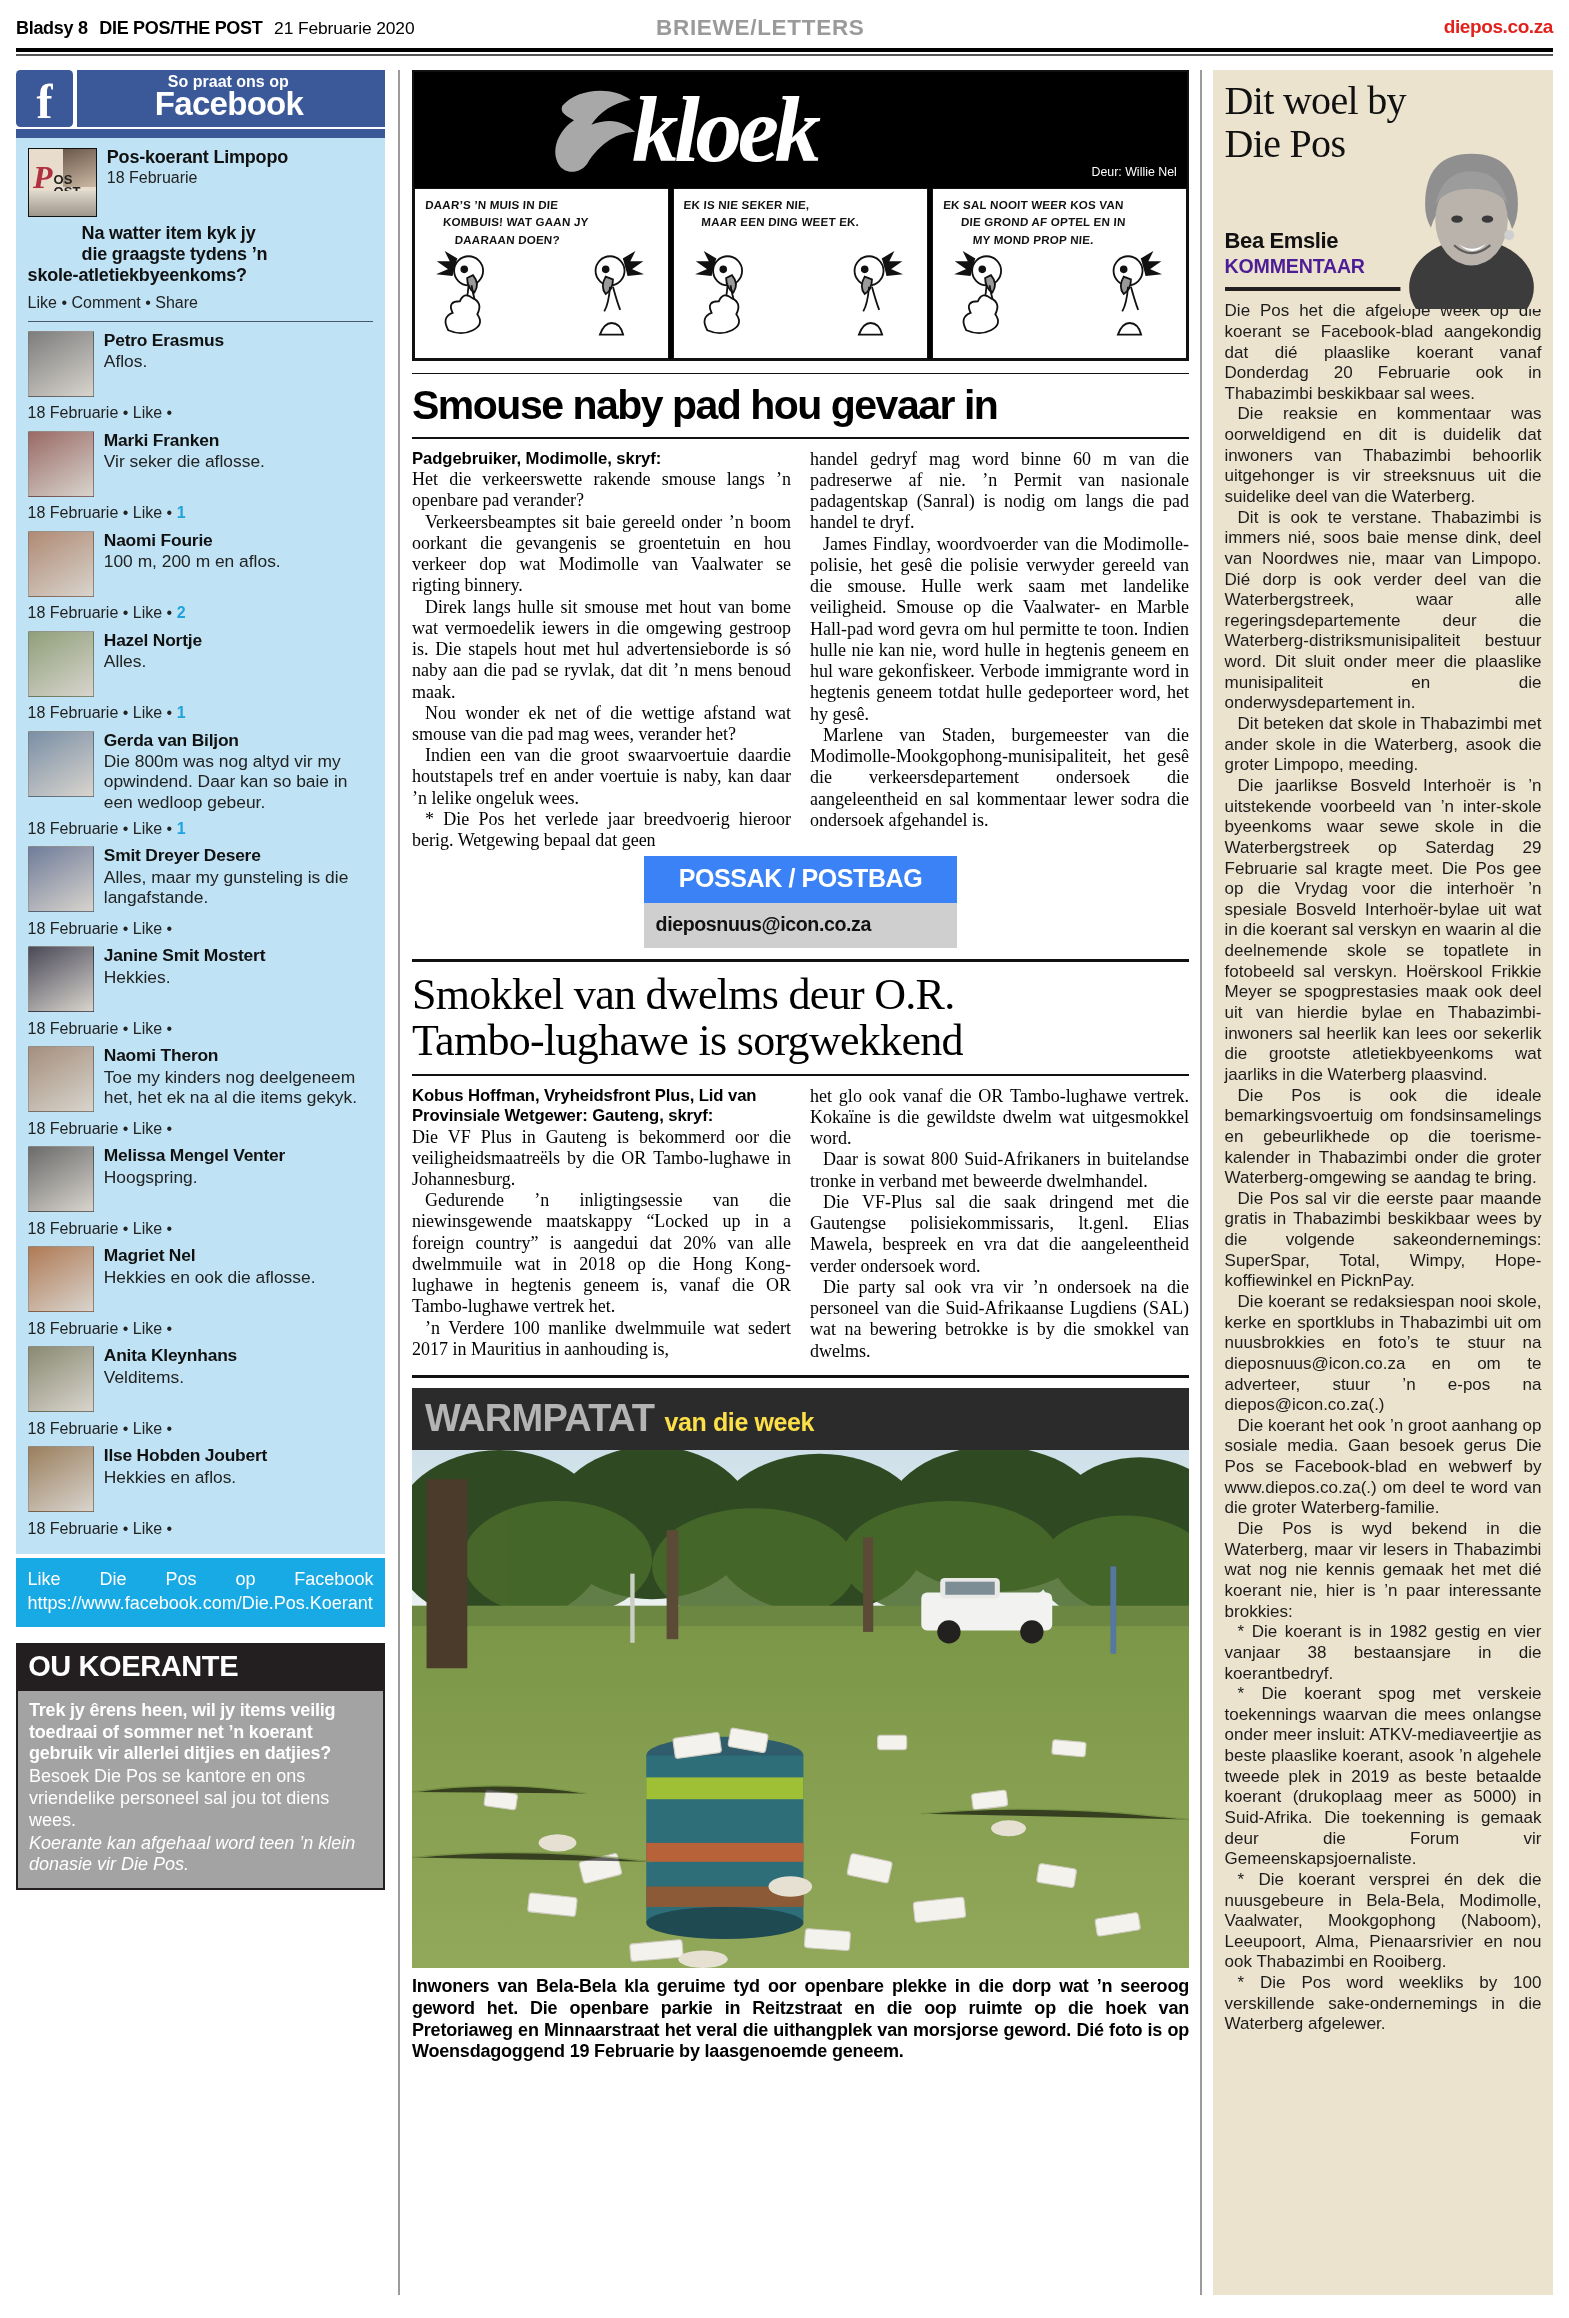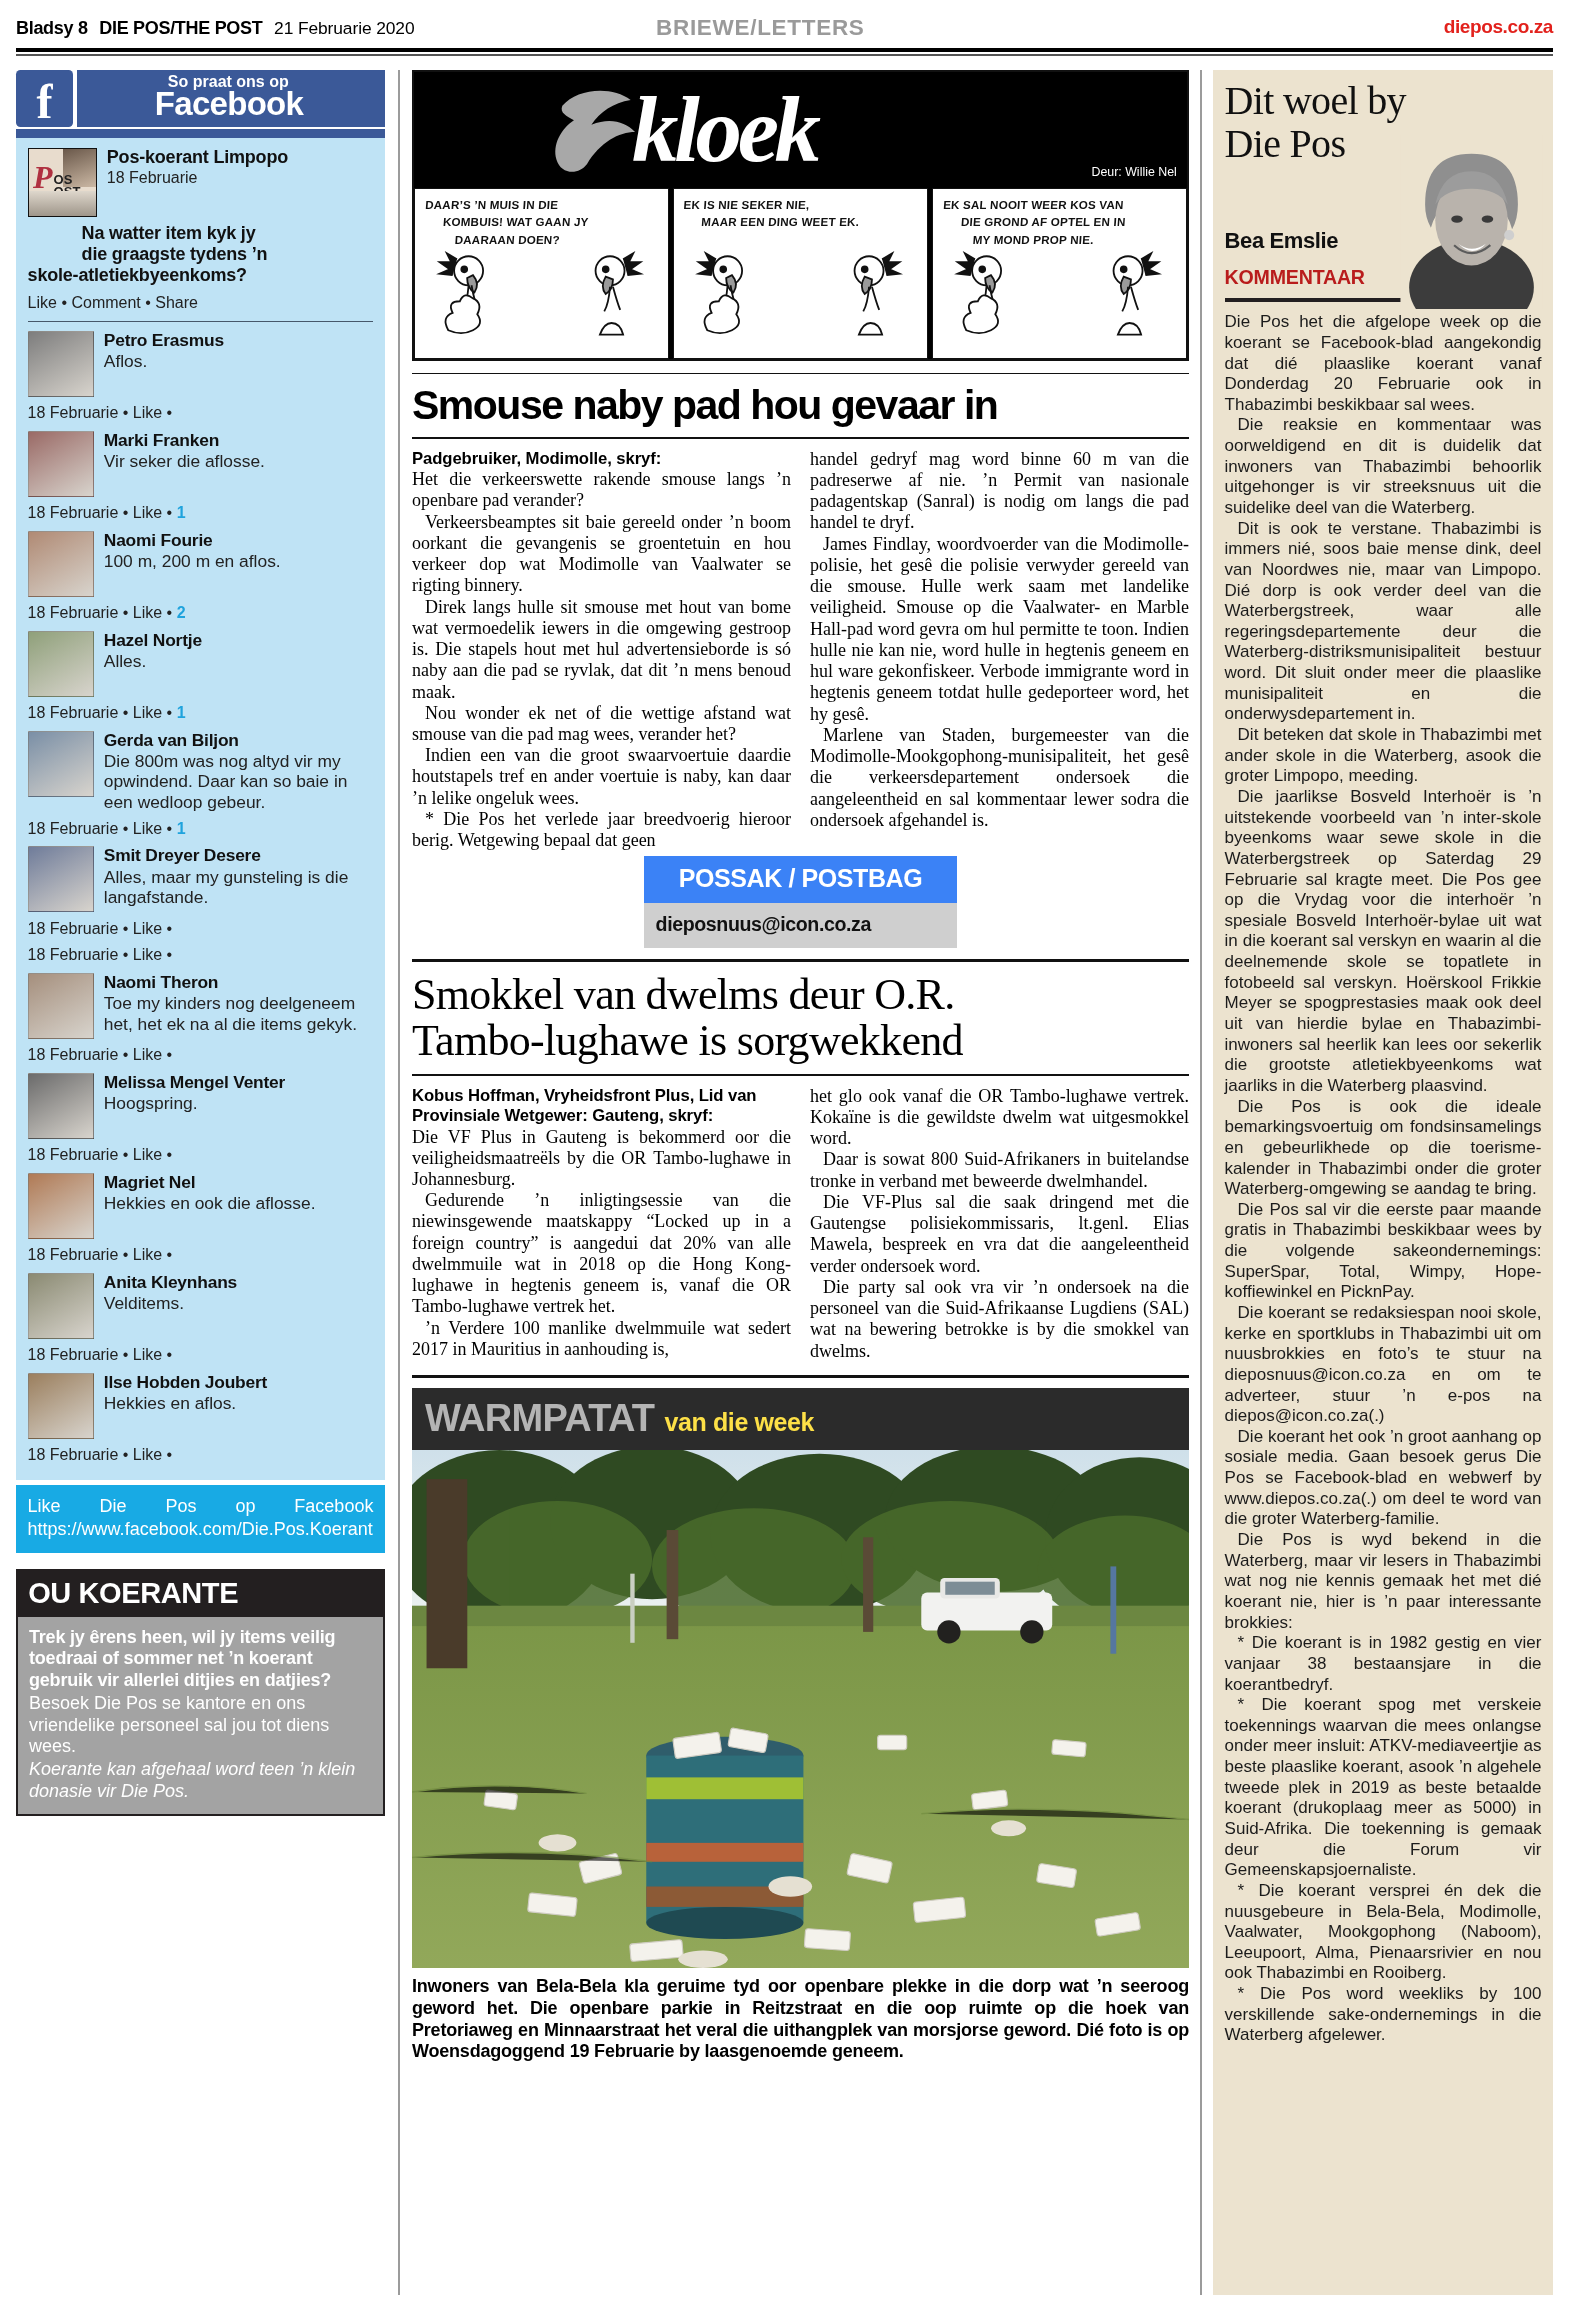--- a/index.html
+++ b/index.html
@@ -99,21 +99,21 @@
   .warm-bar{background:#2b2b2b;padding:8.7px 13px 10.2px 13px;display:flex;align-items:baseline;gap:10.2px;}
   .warm-1{color:#b4b4b4;font-weight:bold;font-size:38px;letter-spacing:-0.7px;}
   .warm-2{color:#fde047;font-weight:bold;font-size:25px;letter-spacing:-0.4px;}
   .photo{height:518px;position:relative;overflow:hidden;background:#6f8f3e;}
   .cap{font-weight:bold;font-size:18px;line-height:1.2;color:#000;margin-top:8.7px;letter-spacing:-0.2px;text-align:justify;}
 
   
   .right{position:absolute;left:1213px;top:70px;width:340px;background:#ece3cf;padding:10.2px 11.6px 13px 11.6px;height:2225px;box-sizing:border-box;}
   .r-title{font-family:"Liberation Serif",serif;font-size:40px;line-height:1.06;color:#111;letter-spacing:-0.7px;}
   .r-byname{font-weight:bold;font-size:22px;color:#111;margin-top:63px;letter-spacing:-0.4px;}
-  .r-bykind{font-weight:bold;font-size:19.6px;color:#b91c1c;letter-spacing:-0.2px;margin-top:12px;}
+  .r-bykind{font-weight:bold;font-size:19.6px;color:#4c1d95;letter-spacing:-0.2px;margin-top:1px;}
   .r-rule{height:4.4px;background:#231f20;margin:8.7px 0 10.2px 0;}
   .r-body{font-size:17px;line-height:1.215;color:#1b1b1b;text-align:justify;}
   .r-body p{margin:0;text-indent:13px;}
   .r-body p.noind{text-indent:0;}
   .r-portrait{position:absolute;right:10.2px;top:65px;width:143px;height:174px;overflow:hidden;}
 </style>
 </head>
 <body>
 
 <div class="page">
@@ -225,20 +225,27 @@
             <div class="cmt">
               <div class="cmt-av" style="background: linear-gradient(150deg, rgb(111, 124, 154), rgb(216, 212, 205));"></div>
               <div class="cmt-txt">
                 <div class="cmt-name">Smit Dreyer Desere</div>
                 <div class="cmt-body">Alles, maar my gunsteling is die langafstande.</div>
               </div>
             </div>
             <div class="cmt-meta">18 Februarie • Like • </div>
           </div>
           <div>
+            <div class="cmt">
+              <div class="cmt-av" style="background: linear-gradient(150deg, rgb(74, 74, 88), rgb(216, 212, 205));"></div>
+              <div class="cmt-txt">
+                <div class="cmt-name">Janine Smit Mostert</div>
+                <div class="cmt-body">Hekkies.</div>
+              </div>
+            </div>
             <div class="cmt-meta">18 Februarie • Like • </div>
           </div>
           <div>
             <div class="cmt">
               <div class="cmt-av" style="background: linear-gradient(150deg, rgb(165, 143, 125), rgb(216, 212, 205));"></div>
               <div class="cmt-txt">
                 <div class="cmt-name">Naomi Theron</div>
                 <div class="cmt-body">Toe my kinders nog deelgeneem het, het ek na al die items gekyk.</div>
               </div>
             </div>

